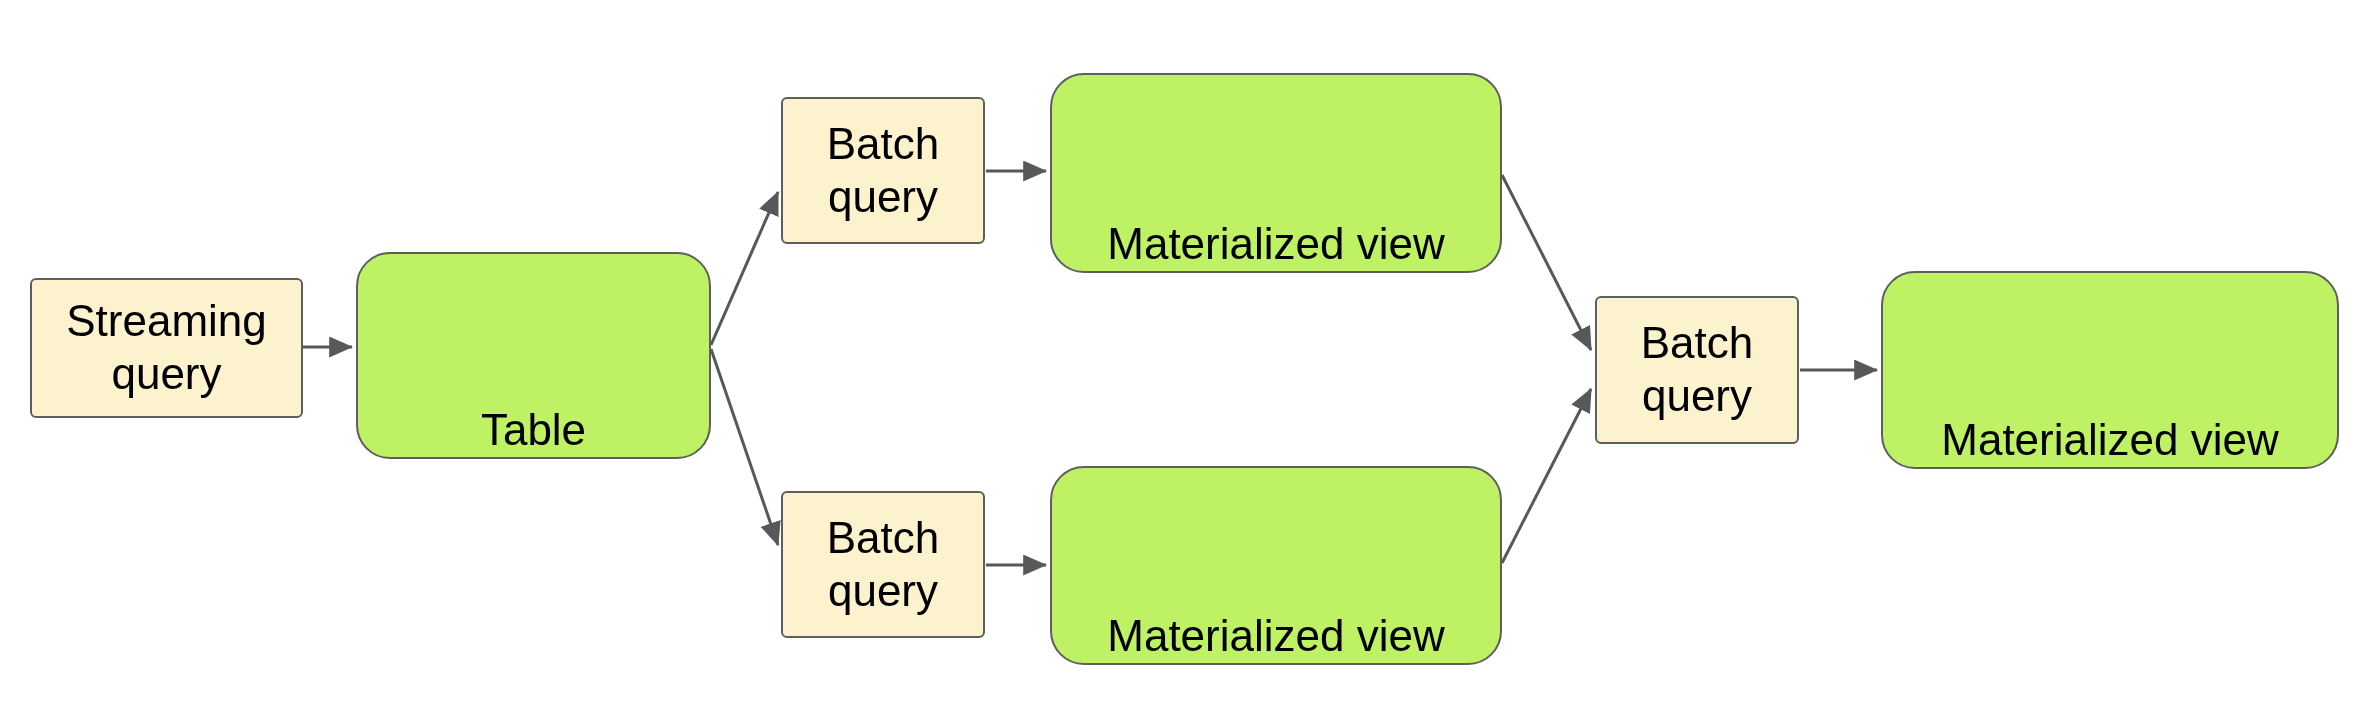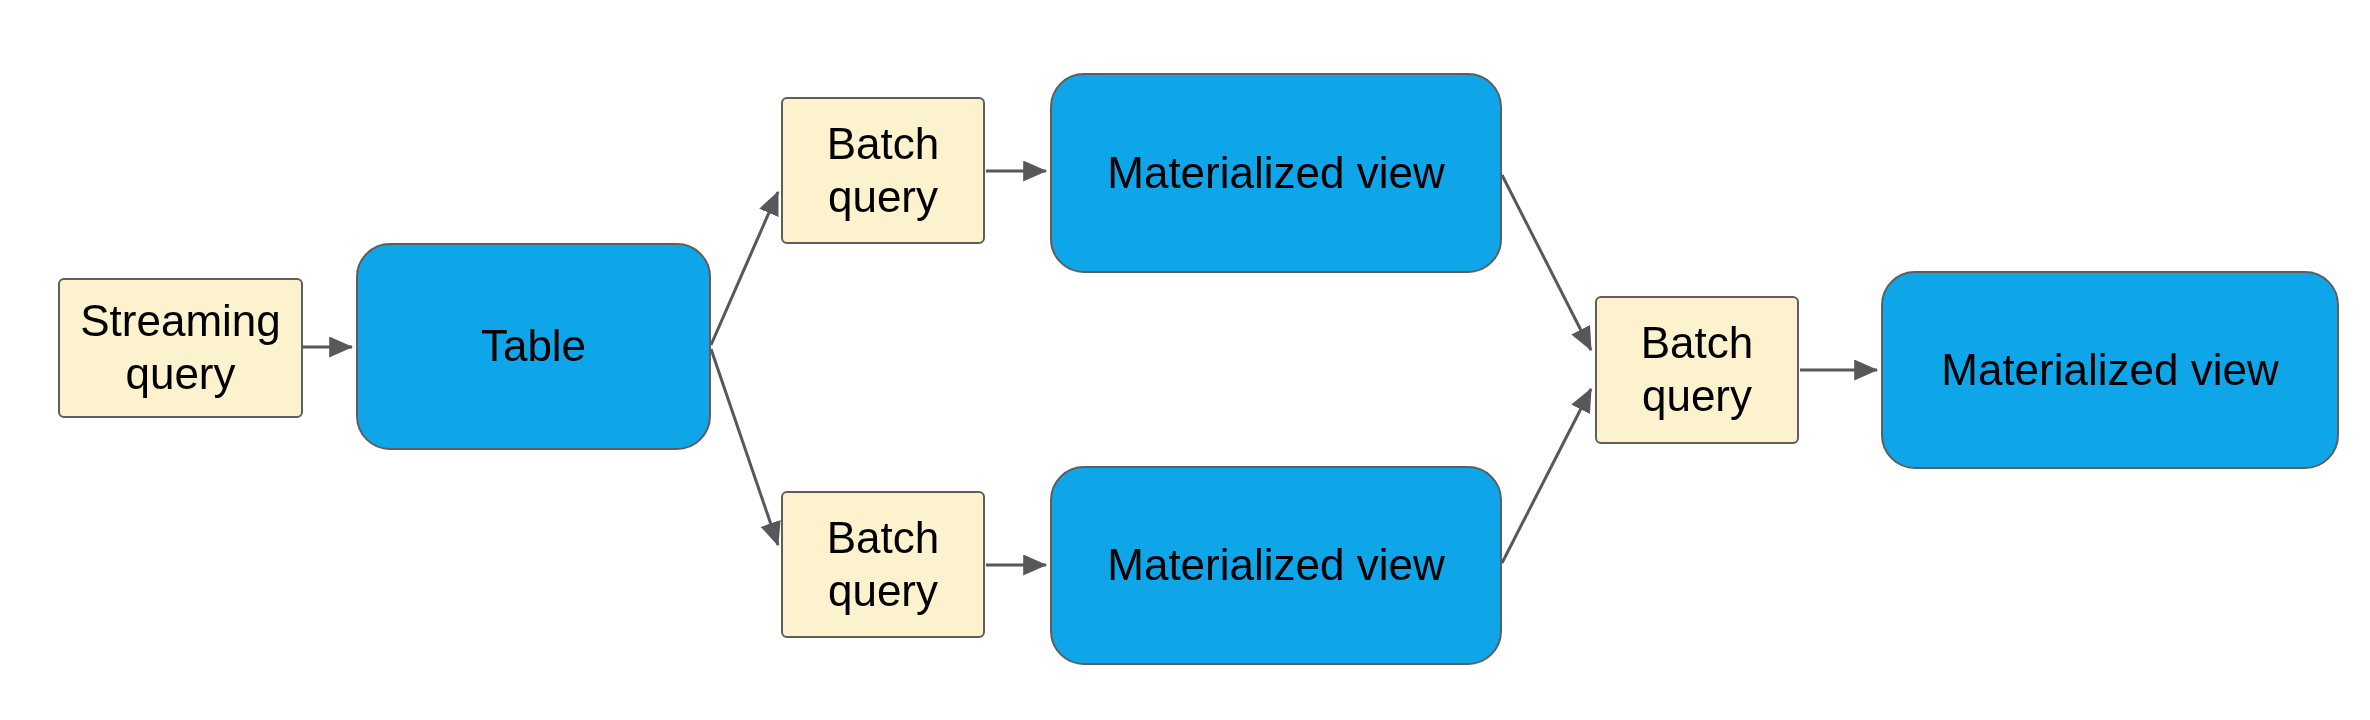--- a/index.html
+++ b/index.html
@@ -41,26 +41,27 @@
   }
   .node .label {
     display: block;
     padding: 0 10px;
   }
   .node.query {
     background: #fcf2cd;
     border-radius: 6px;
   }
   .node.view {
-    background: #0ea5e9;
+    background: #bef264;
     border-radius: 34px;
+    align-items: flex-end;
   }
   
-  #n-streaming      { left: 30px;   top: 278px; width: 245px; height: 140px; margin-left: 28px; }
-  #n-table          { left: 356px;  top: 243px; width: 355px; height: 207px; }
+  #n-streaming      { left: 30px;   top: 278px; width: 273px; height: 140px; }
+  #n-table          { left: 356px;  top: 252px; width: 355px; height: 207px; }
   #n-batch-top      { left: 781px;  top: 97px;  width: 204px; height: 147px; }
   #n-matview-top    { left: 1050px; top: 73px;  width: 452px; height: 200px; }
   #n-batch-bottom   { left: 781px;  top: 491px; width: 204px; height: 147px; }
   #n-matview-bottom { left: 1050px; top: 466px; width: 452px; height: 199px; }
   #n-batch-right    { left: 1595px; top: 296px; width: 204px; height: 148px; }
   #n-matview-right  { left: 1881px; top: 271px; width: 458px; height: 198px; }
 </style>
 </head>
 <body>
 

